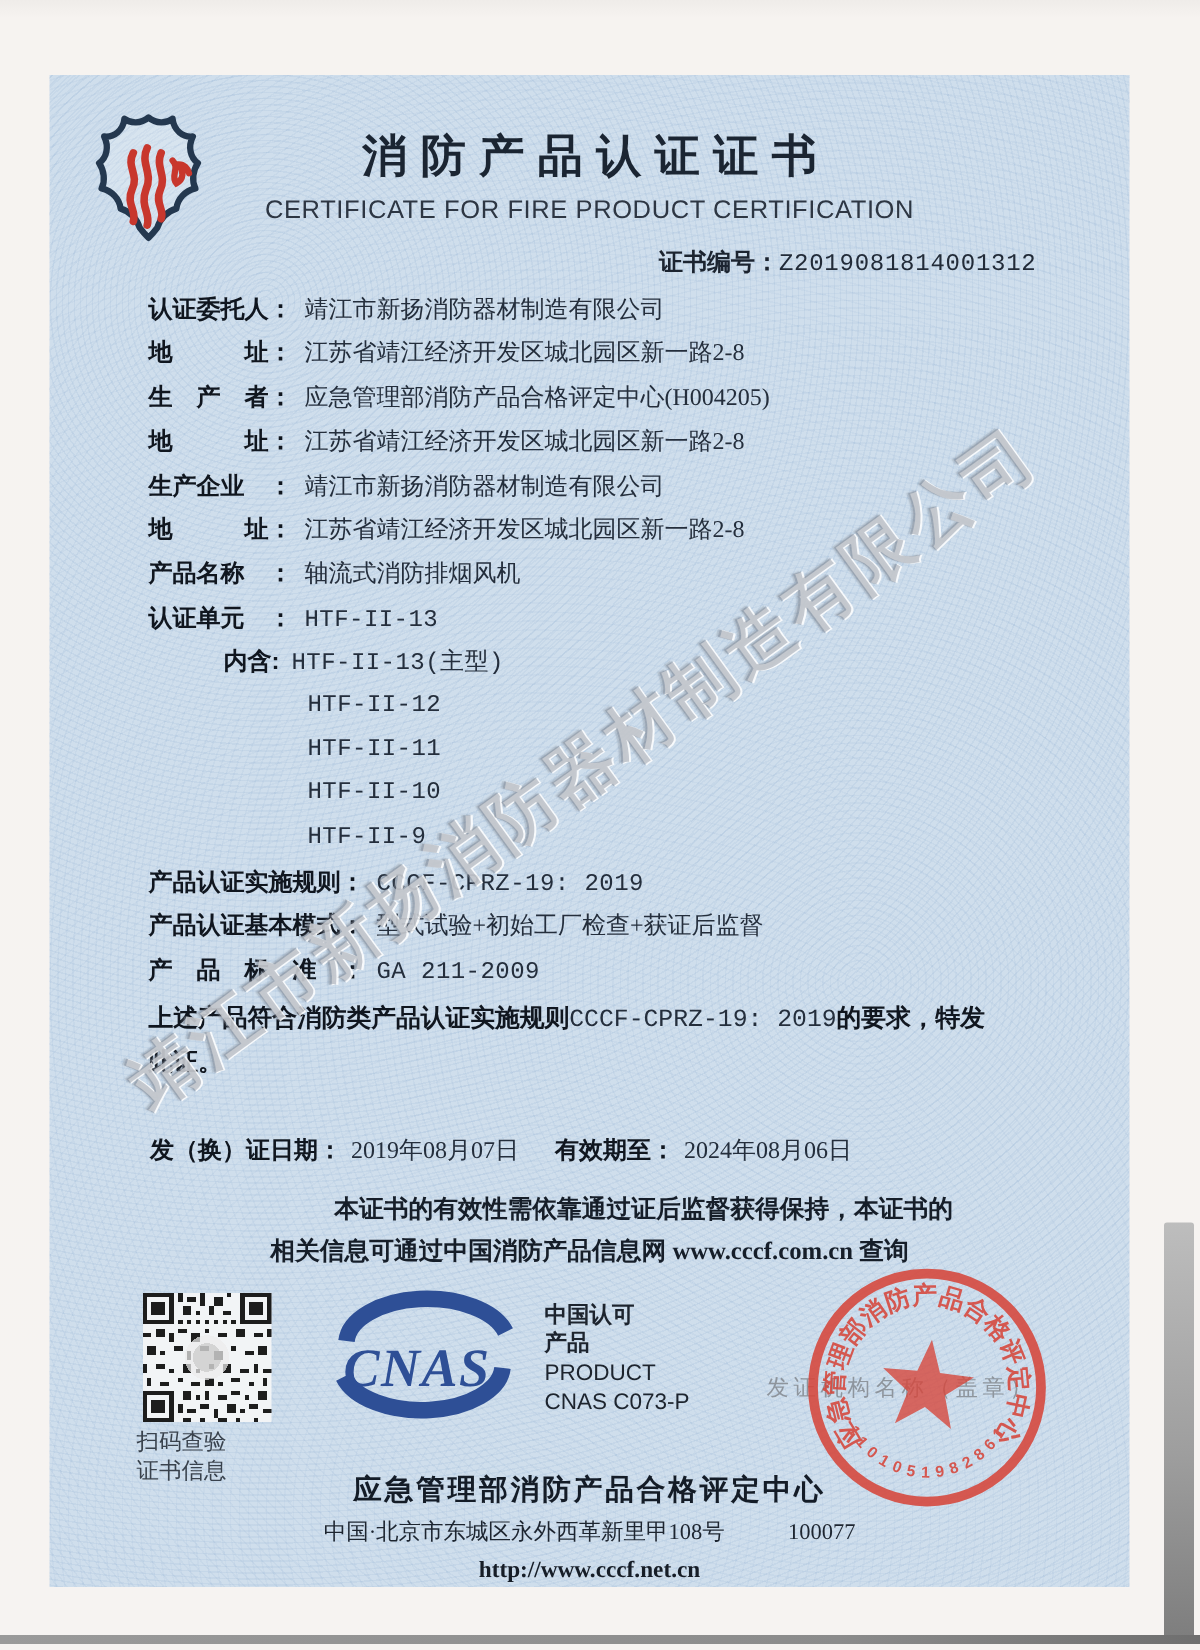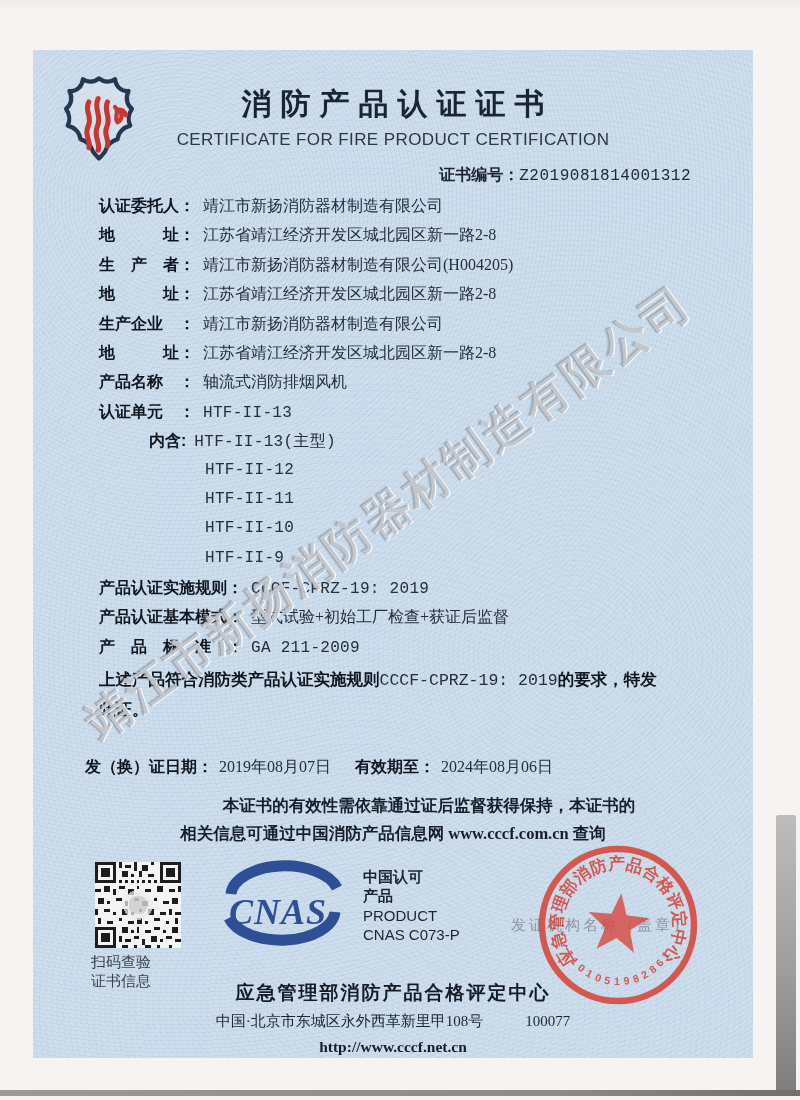--- a/index.html
+++ b/index.html
@@ -50,21 +50,21 @@
   .flabel{font-weight:700;white-space:pre;color:#10161f;}
   .fvalue{margin-left:8px;font-family:"Liberation Serif",serif;color:#242e3c;white-space:pre;}
   .mono{font-family:"Liberation Mono",monospace;letter-spacing:.3px;}
   .indent{padding-left:50px;}
   .cont{padding-left:98px;}
   .para{position:absolute;left:66px;top:615px;right:36px;font-size:16.5px;line-height:29px;color:#10161f;}
   .para .bold{font-weight:700;}
   .para .code{font-family:"Liberation Mono",monospace;font-weight:400;color:#242e3c;}
   
   .d1{position:absolute;left:232px;top:677px;font-size:16px;}
-  .d2{position:absolute;left:52px;top:707px;font-size:16px;}
+  .d2{position:absolute;left:67px;top:707px;font-size:16px;}
   .dlb{font-weight:700;color:#10161f;}
   .dvl{font-family:"Liberation Serif",serif;color:#242e3c;margin-left:6px;}
   .gap24{display:inline-block;width:24px;}
   
   .notice1{position:absolute;left:0;top:745px;width:100%;text-align:center;
     font-size:16.5px;font-weight:600;font-family:"Liberation Serif",serif;color:#161e29;padding-left:36px;}
   .notice2{position:absolute;left:0;top:773px;width:100%;text-align:center;
     font-size:16.5px;font-weight:600;font-family:"Liberation Serif",serif;color:#161e29;}
   
   .qr{position:absolute;left:62px;top:812px;width:86px;height:86px;}
@@ -118,21 +118,21 @@
       <div class="frow">
           <span class="flabel">认证委托人：</span>
           <span class="fvalue">靖江市新扬消防器材制造有限公司</span>
         </div>
       <div class="frow">
           <span class="flabel">地　　　址：</span>
           <span class="fvalue">江苏省靖江经济开发区城北园区新一路2-8</span>
         </div>
       <div class="frow">
           <span class="flabel">生　产　者：</span>
-          <span class="fvalue">靖江市新扬消防器材制造有限公司(H004205)</span>
+          <span class="fvalue">应急管理部消防产品合格评定中心(H004205)</span>
         </div>
       <div class="frow">
           <span class="flabel">地　　　址：</span>
           <span class="fvalue">江苏省靖江经济开发区城北园区新一路2-8</span>
         </div>
       <div class="frow">
           <span class="flabel">生产企业　：</span>
           <span class="fvalue">靖江市新扬消防器材制造有限公司</span>
         </div>
       <div class="frow">

